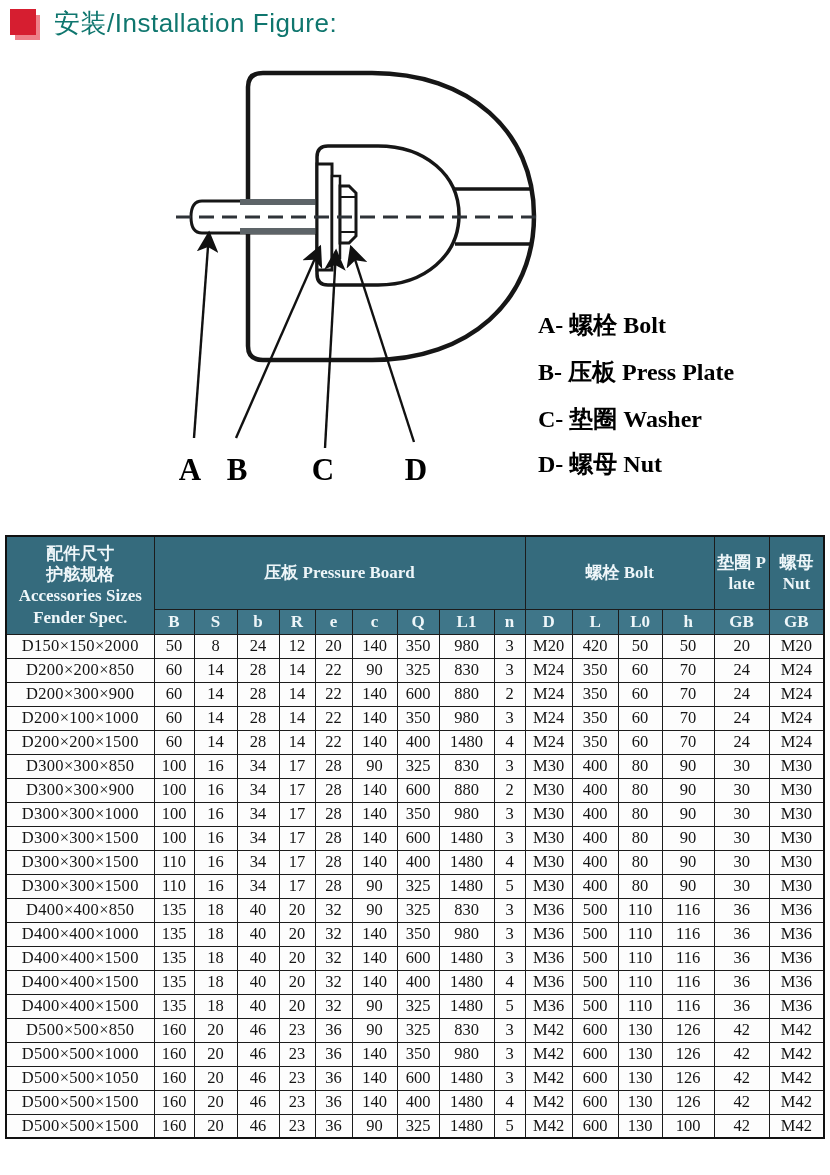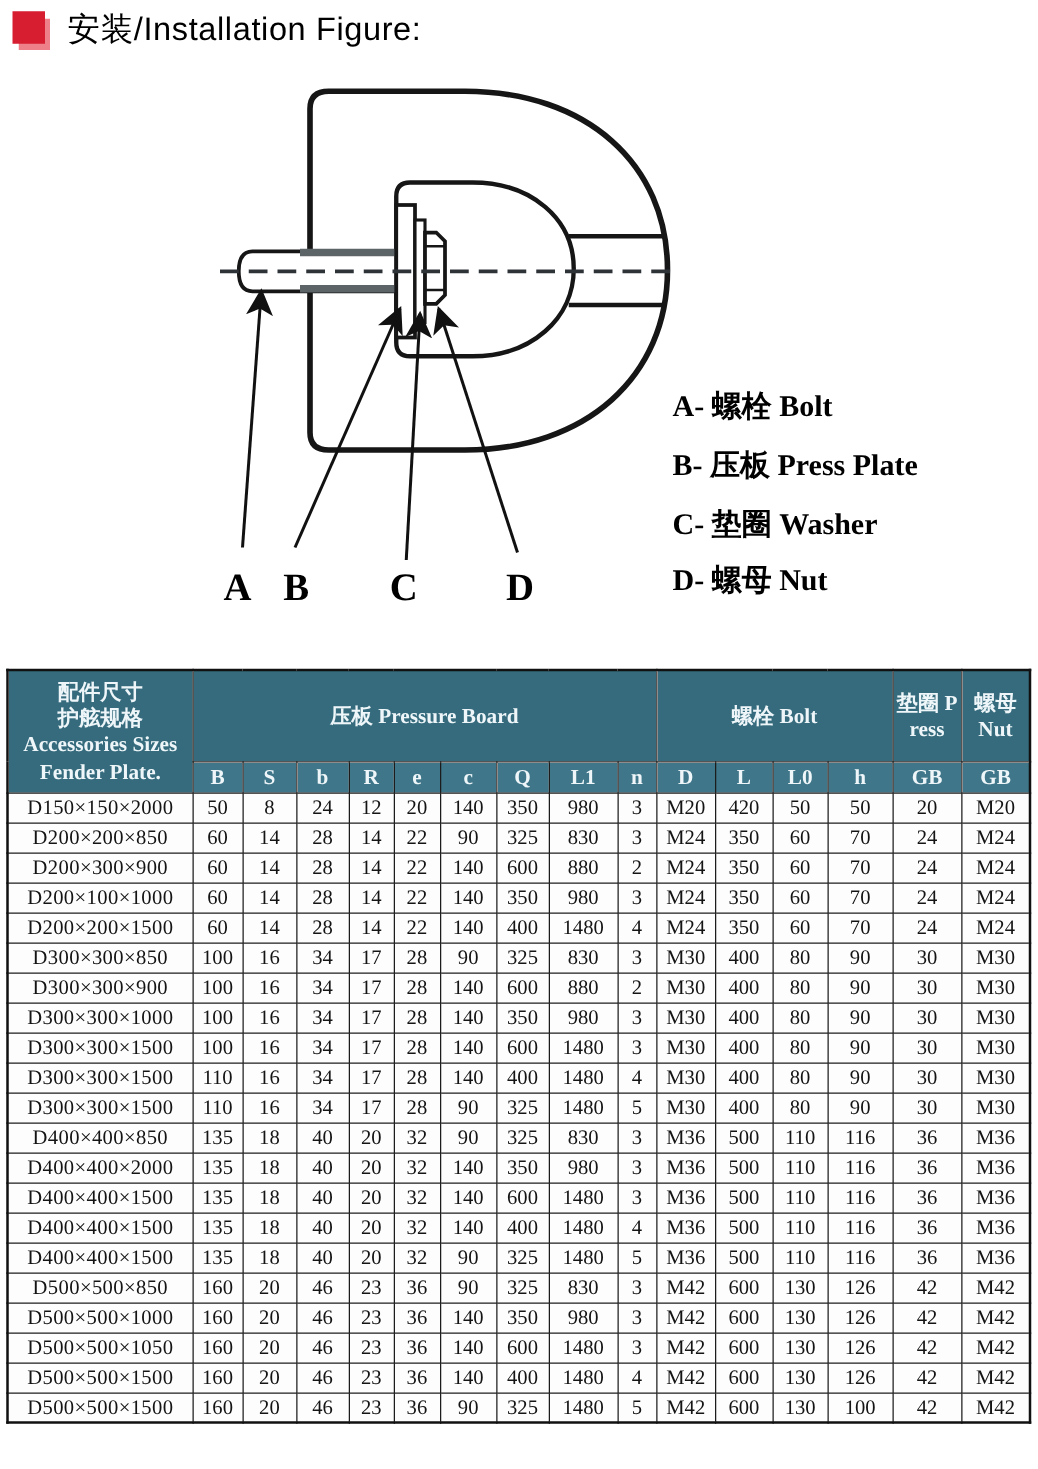--- a/index.html
+++ b/index.html
@@ -4,21 +4,21 @@
 <style>
   * { margin:0; padding:0; box-sizing:border-box; }
   html,body { width:830px; height:1175px; background:#ffffff; }
   body { position:relative; font-family:"Liberation Serif", serif; color:#1a1a1a; }
 
   
   .title-row { position:absolute; left:10px; top:6px; display:flex; align-items:center; gap:14px; }
   .red-icon { position:relative; width:30px; height:30px; }
   .red-icon .shadow { position:absolute; left:5px; top:6px; width:25px; height:25px; background:#ee8089; }
   .red-icon .main { position:absolute; left:0; top:0; width:26px; height:26px; background:#d61e30; }
-  .page-title { font-family:"Liberation Sans", sans-serif; font-size:26px; font-weight:500; letter-spacing:0.5px; color:#000000; }
+  .page-title { font-family:"Liberation Sans", sans-serif; font-size:26px; font-weight:500; letter-spacing:0.5px; color:#0f766e; }
 
   
   svg.diagram { position:absolute; left:0; top:45px; }
   .part-label { font-family:"Liberation Serif", serif; font-size:31px; font-weight:bold; }
   .legend-text { font-family:"Liberation Serif", serif; font-size:24px; font-weight:bold; }
 
   
   table.spec-table { position:absolute; left:5px; top:535px; width:818px; border-collapse:collapse; table-layout:fixed; }
   .spec-table th, .spec-table td { border:1px solid #1c1c1c; text-align:center; vertical-align:middle; overflow:hidden; }
   .spec-table { border:2px solid #111; }
@@ -104,25 +104,25 @@
       <col style="width:52px">
     <col style="width:55px">
       <col style="width:55px">
   </colgroup>
   <thead>
     <tr class="tophead">
       <th rowspan="2">
         <div>配件尺寸</div>
         <div>护舷规格</div>
         <div>Accessories Sizes</div>
-        <div>Fender Plate.</div>
+        <div>Fender Spec.</div>
       </th>
       <th colspan="9">压板 Pressure Board</th>
       <th colspan="4">螺栓 Bolt</th>
-      <th class="wrap">垫圈 Press</th>
+      <th class="wrap">垫圈 Plate</th>
       <th class="wrap">螺母 Nut</th>
     </tr>
     <tr class="subhead">
         <th>B</th>
         <th>S</th>
         <th>b</th>
         <th>R</th>
         <th>e</th>
         <th>c</th>
         <th>Q</th>
@@ -347,21 +347,21 @@
         <td class="num-cell">830</td>
         <td class="num-cell">3</td>
         <td class="num-cell">M36</td>
         <td class="num-cell">500</td>
         <td class="num-cell">110</td>
         <td class="num-cell">116</td>
         <td class="num-cell">36</td>
         <td class="num-cell">M36</td>
       </tr>
       <tr>
-        <td class="spec-cell">D400×400×2000</td>
+        <td class="spec-cell">D400×400×1000</td>
         <td class="num-cell">135</td>
         <td class="num-cell">18</td>
         <td class="num-cell">40</td>
         <td class="num-cell">20</td>
         <td class="num-cell">32</td>
         <td class="num-cell">140</td>
         <td class="num-cell">350</td>
         <td class="num-cell">980</td>
         <td class="num-cell">3</td>
         <td class="num-cell">M36</td>

